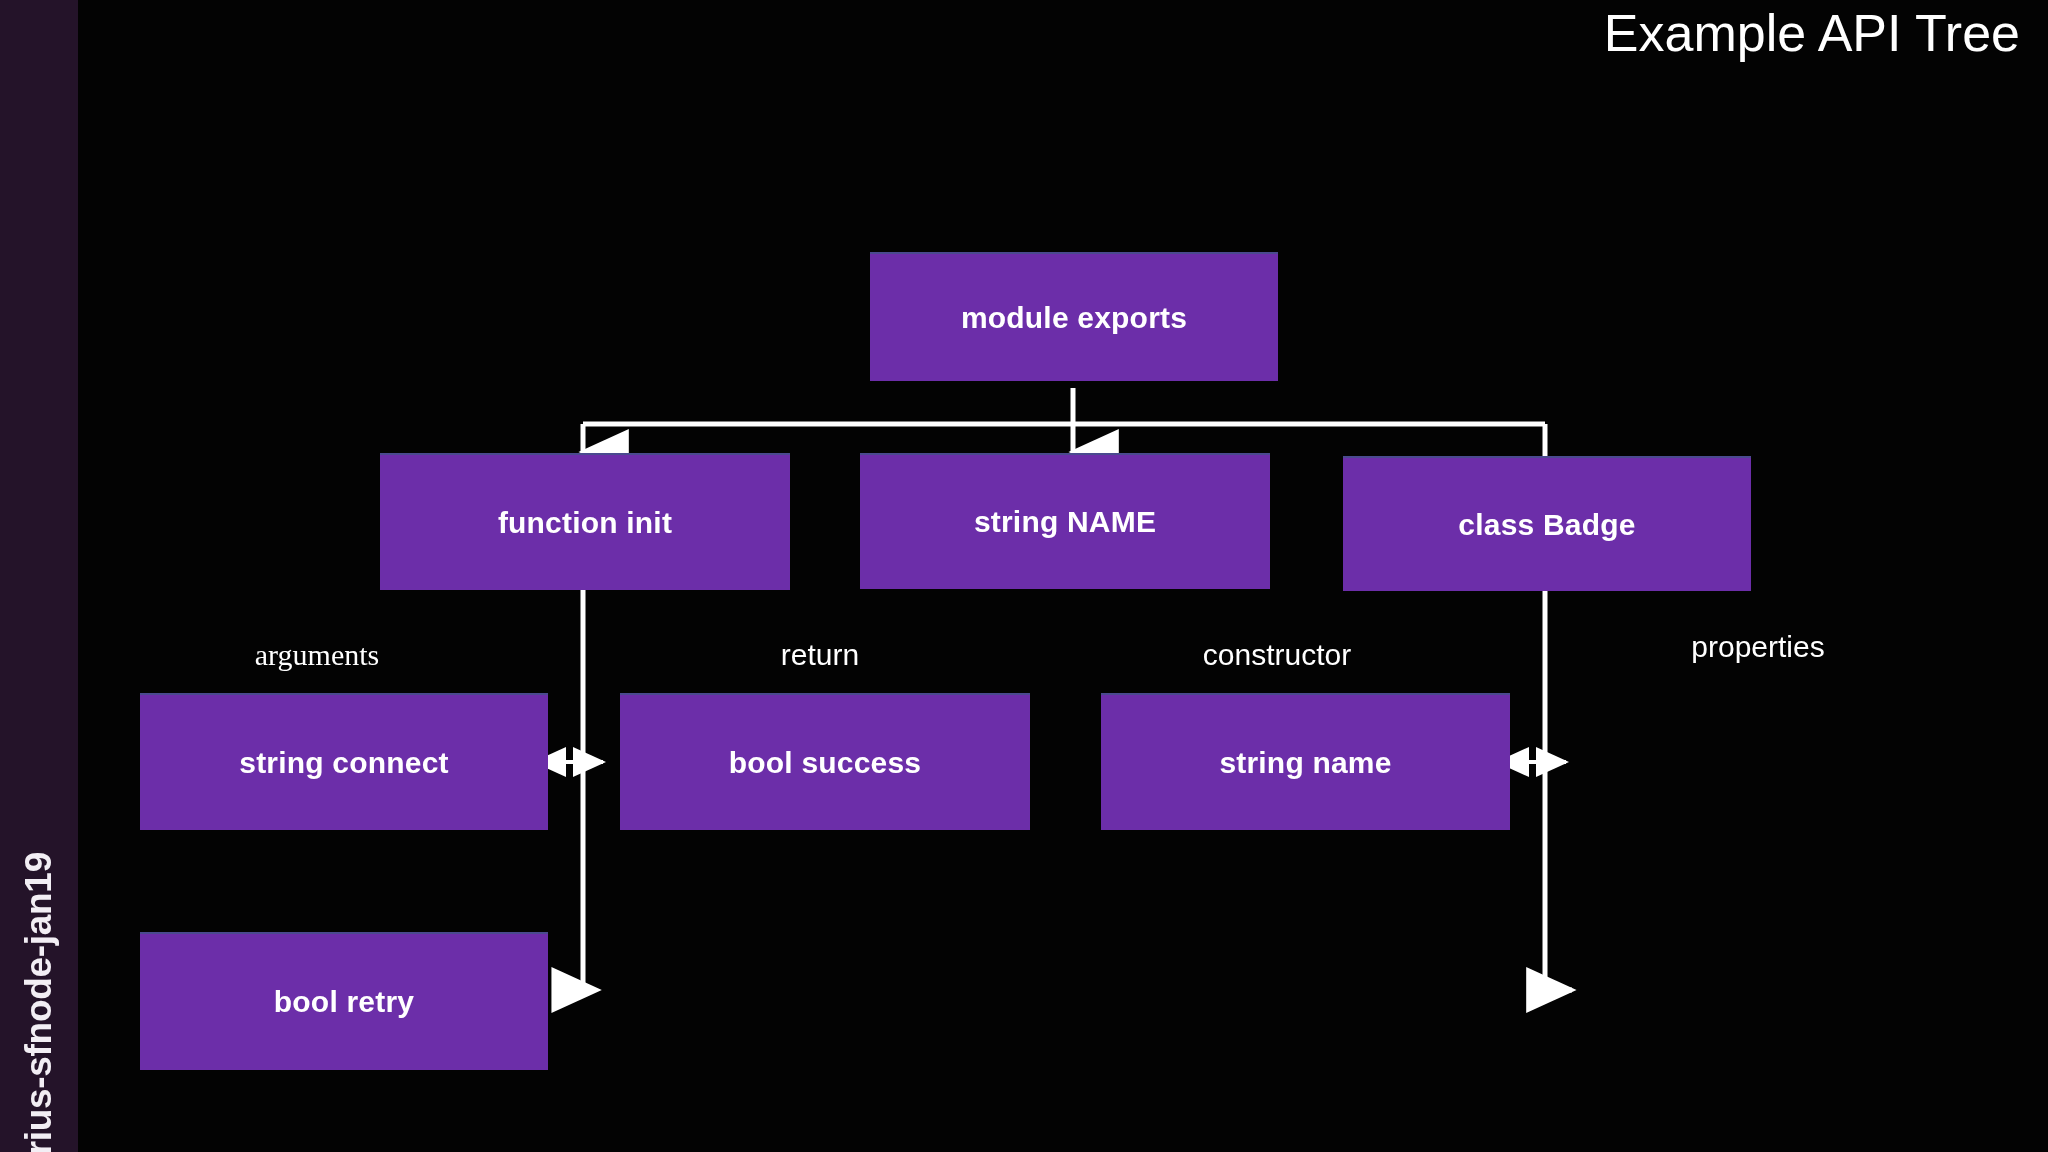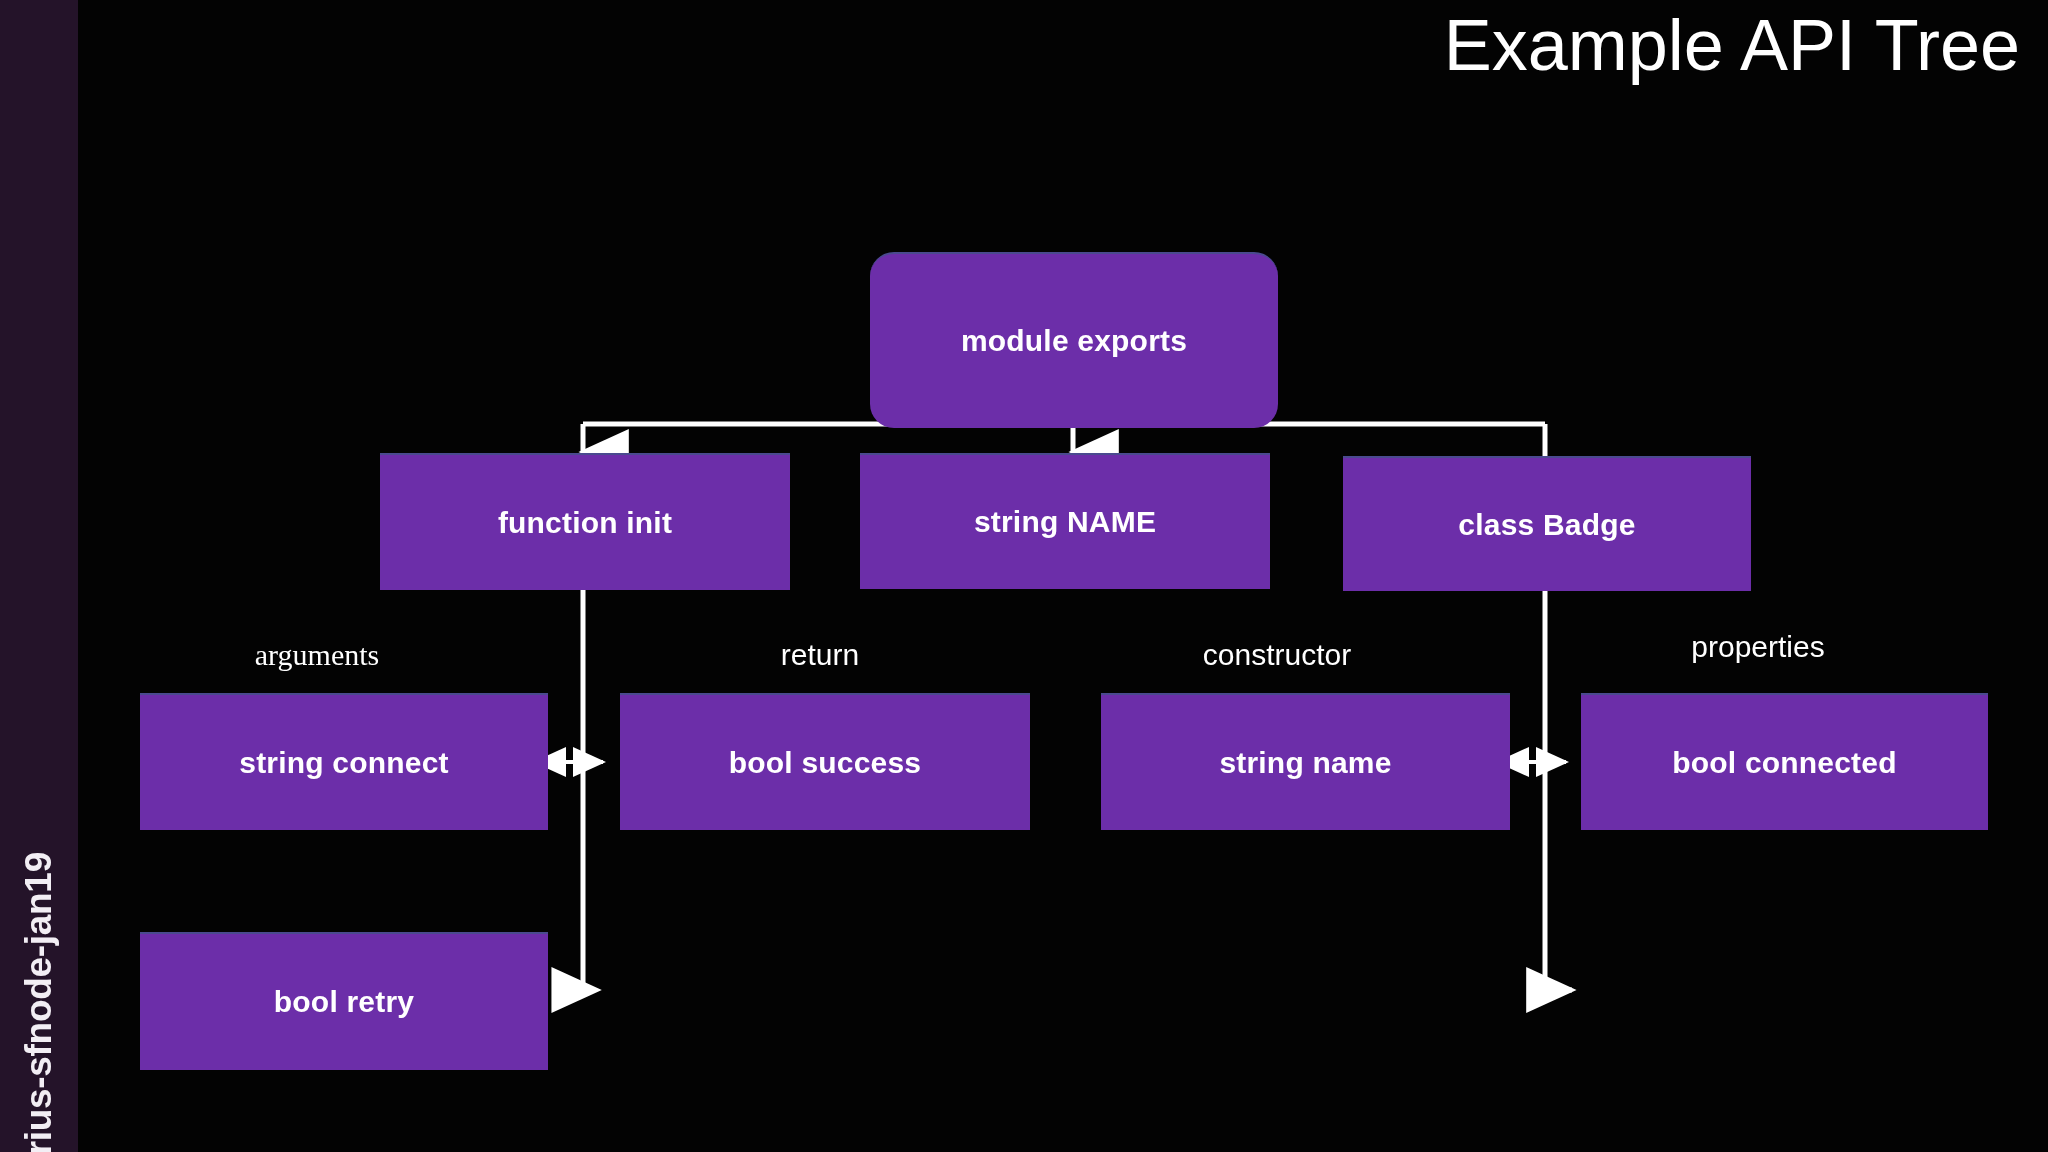--- a/index.html
+++ b/index.html
@@ -46,21 +46,21 @@
     letter-spacing: -0.3px;
     font-family: "Liberation Sans", sans-serif;
   }
 
   
   #page-title {
     position: absolute;
     right: 28px;
     top: 4px;
     color: #ffffff;
-    font-size: 72px;
+    font-size: 52px;
     font-weight: 400;
     letter-spacing: 0px;
     font-family: "Liberation Sans", sans-serif;
     line-height: 1.15;
     white-space: nowrap;
   }
 
   
   #connectors {
     position: absolute;
@@ -148,21 +148,21 @@
     </g>
 
     <g stroke="#ffffff" stroke-width="4" fill="none">
 
       <path d="M 563 762 L 603 762" marker-start="url(#arrow-left-s)" marker-end="url(#arrow-right-s)"></path>
 
       <path d="M 1526 762 L 1566 762" marker-start="url(#arrow-left-s)" marker-end="url(#arrow-right-s)"></path>
     </g>
   </svg>
 
-  <div class="node" style="left:870px; top:252px; width:408px; height:176px;border-radius:24px;">
+  <div class="node" style="left:870px; top:252px; width:408px; height:129px;">
     <span>module exports</span>
   </div>
 
   <div class="node" style="left:380px; top:453px; width:410px; height:137px;">
     <span>function init</span>
   </div>
   <div class="node" style="left:860px; top:453px; width:410px; height:136px;">
     <span>string NAME</span>
   </div>
   <div class="node" style="left:1343px; top:456px; width:408px; height:135px;">
@@ -176,21 +176,18 @@
 
   <div class="node" style="left:140px; top:693px; width:408px; height:137px;">
     <span>string connect</span>
   </div>
   <div class="node" style="left:620px; top:693px; width:410px; height:137px;">
     <span>bool success</span>
   </div>
   <div class="node" style="left:1101px; top:693px; width:409px; height:137px;">
     <span>string name</span>
   </div>
-  <div class="node" style="left:1581px; top:693px; width:407px; height:137px;">
-    <span>bool connected</span>
-  </div>
 
   <div class="node" style="left:140px; top:932px; width:408px; height:138px;">
     <span>bool retry</span>
   </div>
 
 </div>
 
 </body></html>

